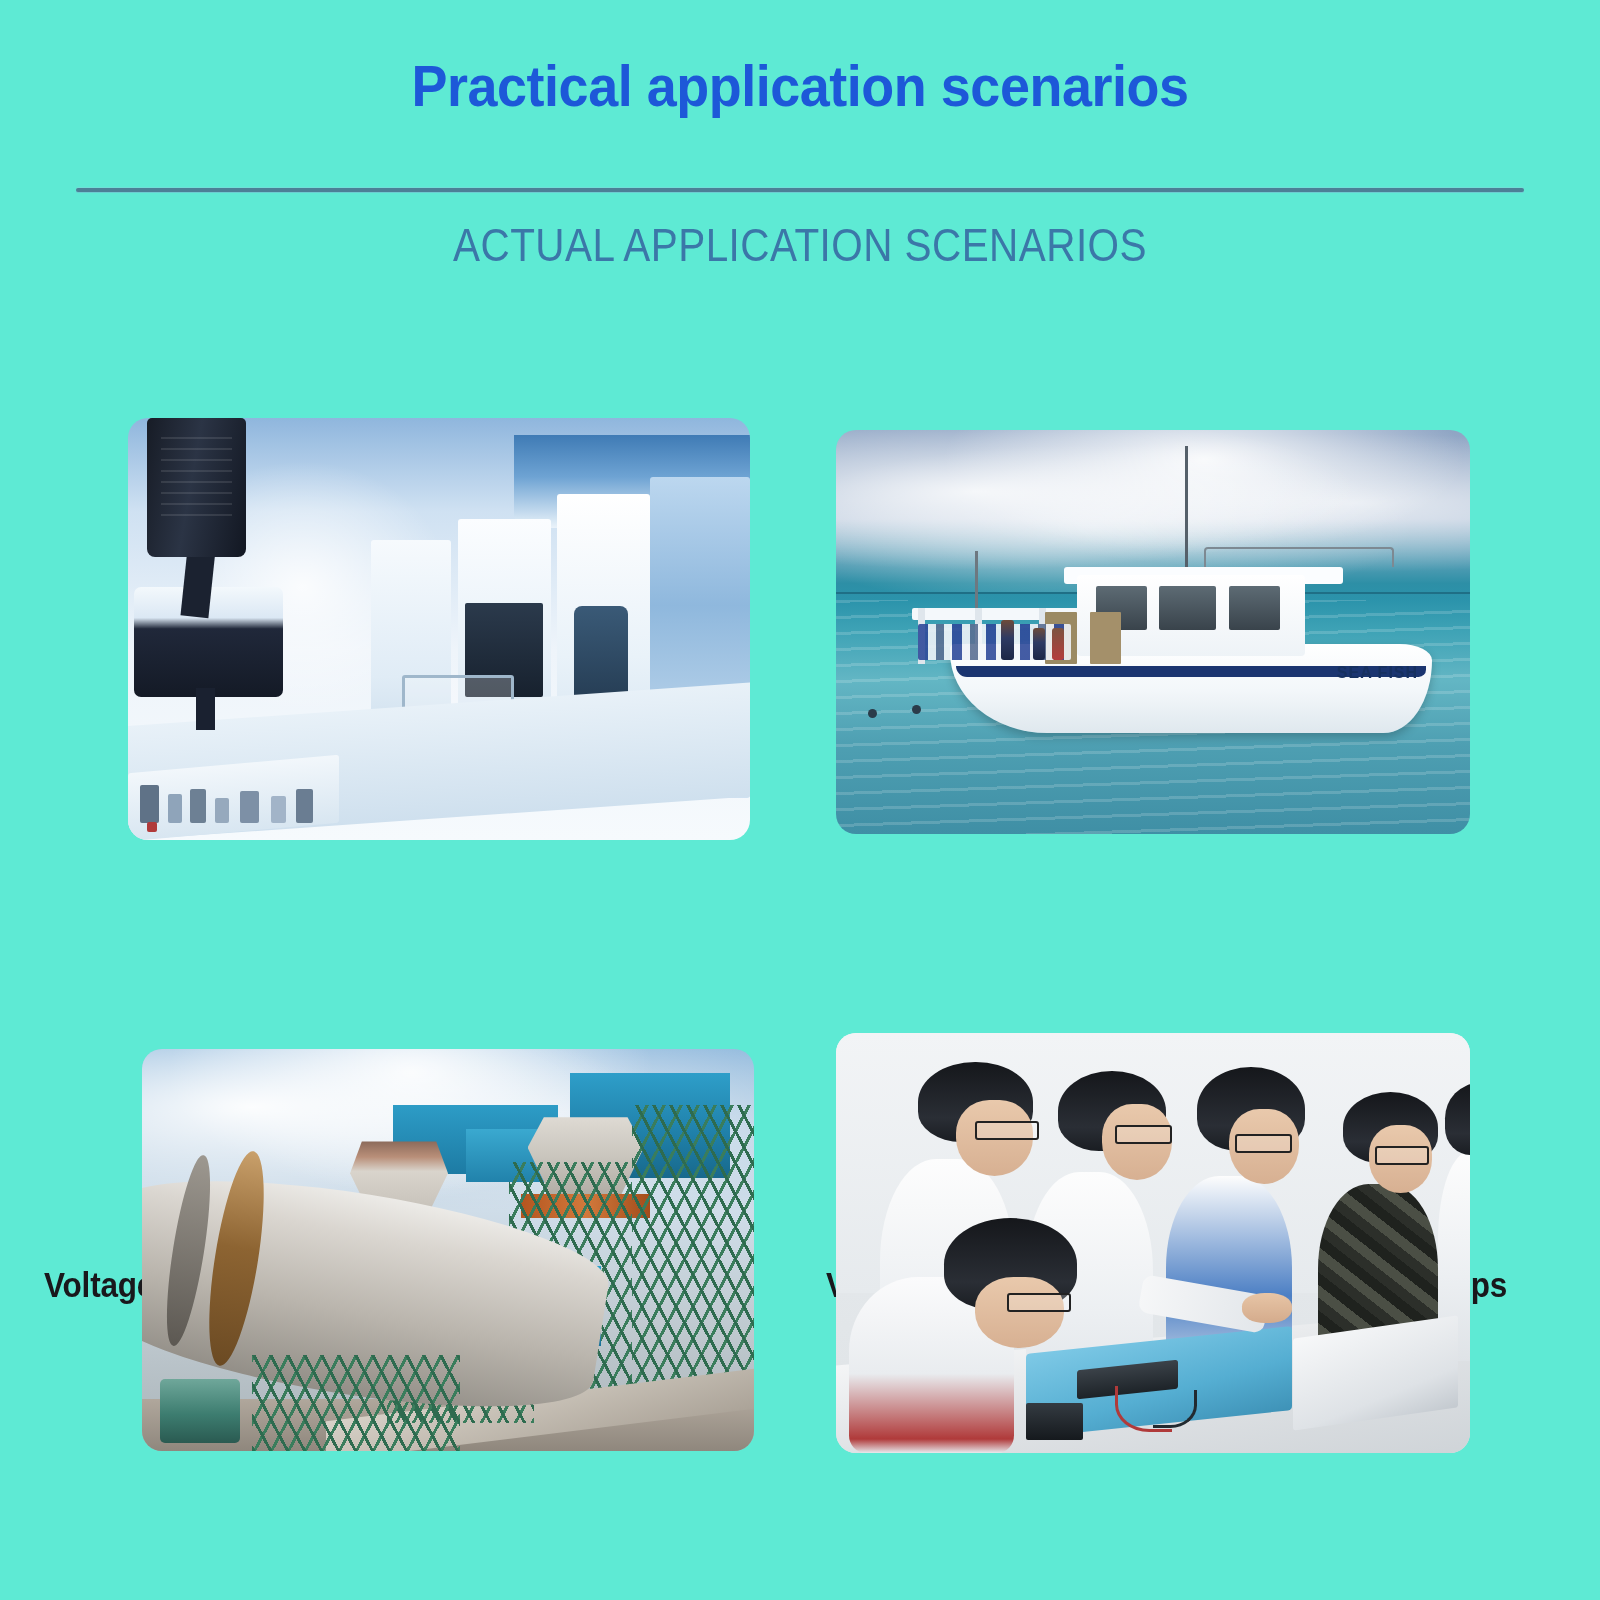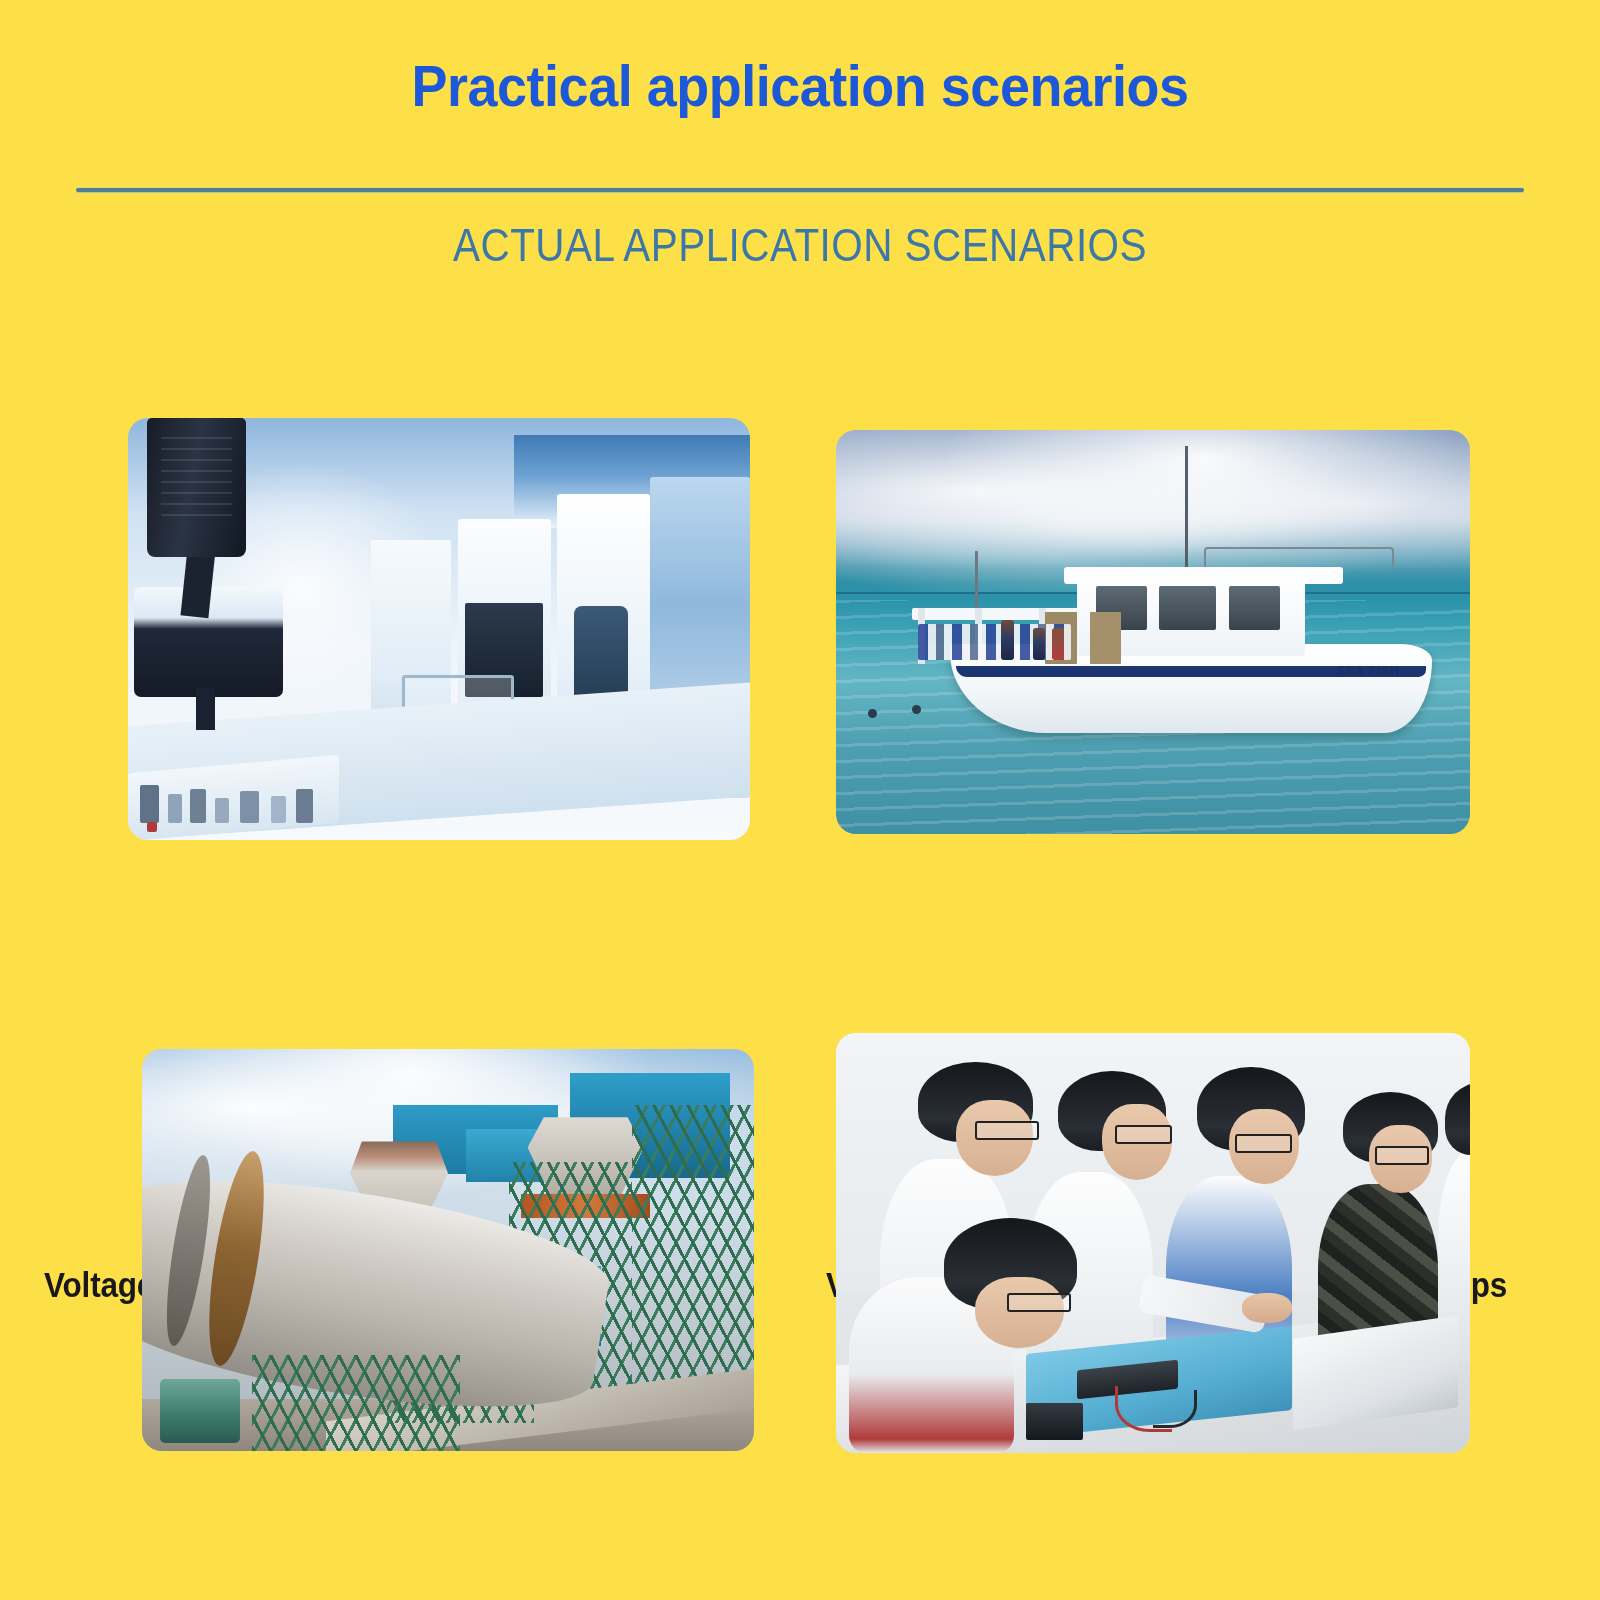--- a/index.html
+++ b/index.html
@@ -9,21 +9,21 @@
     height: 1600px;
     background: #ffffff;
     font-family: "Liberation Sans", sans-serif;
     overflow: hidden;
   }
 
   .page {
     position: relative;
     width: 1600px;
     height: 1600px;
-    background: #fde047;
+    background: #5eead4;
   }
 
   
   .header {
     position: absolute;
     top: 0; left: 0;
     width: 1600px;
     height: 300px;
   }
 
@@ -270,21 +270,21 @@
     position:absolute; left:22%; top:30%; width:0.4%; height:16%;
     background:#6d7880;
   }
   .p2 .upper-rail {
     position:absolute; left:58%; top:29%; width:30%; height:5%;
     border:2px solid #7d8992; border-bottom:none; border-radius:4px 4px 0 0;
   }
   .p2 .boat-name {
     position:absolute; left:79%; top:58%;
     font-family:"Liberation Sans Narrow","Liberation Sans",sans-serif;
-    font-size:12px; font-weight:bold; color:#16305f; letter-spacing:1px;
+    font-size:16px; font-weight:bold; color:#16305f; letter-spacing:1px;
   }
   .p2 .swimmer { position:absolute; width:1.4%; height:2.2%; background:#2b3c4a; border-radius:50%; }
   .p2 .s1 { left:5%; top:69%; }
   .p2 .s2 { left:12%; top:68%; }
 
   
   .p3 {
     background: linear-gradient(180deg,#8fb8dc 0%,#b9d0e4 20%,#cfdde9 40%,#bfc9cf 70%,#a9b3b8 100%);
   }
   .p3 .sky-clouds {

